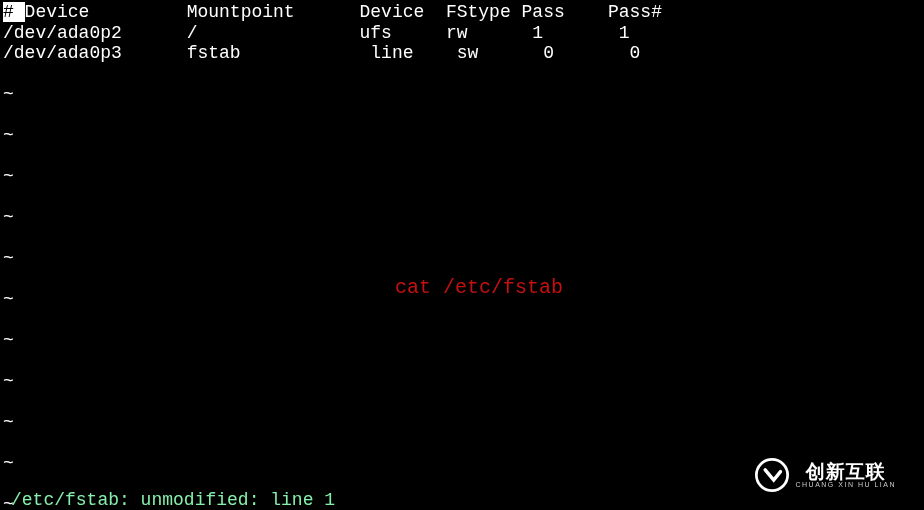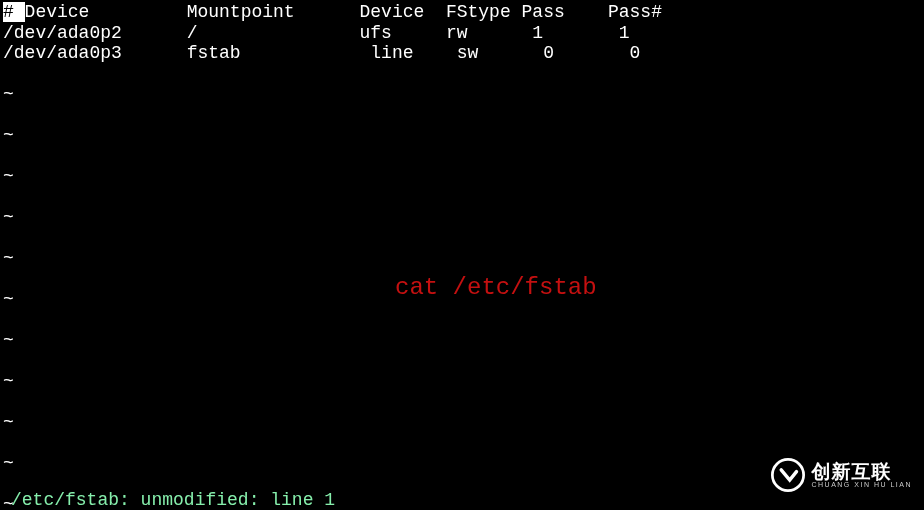--- a/index.html
+++ b/index.html
@@ -28,31 +28,32 @@
     }
     .tilde {
       color: #fff;
     }
     .overlay-text {
       position: absolute;
       top: 278px;
       left: 395px;
       color: #c41010;
       font-family: 'Courier New', monospace;
-      font-size: 24px;
+      font-size: 20px;
     }
     .watermark {
       position: absolute;
       bottom: 18px;
-      right: 12px;
+      right: 28px;
       display: flex;
       align-items: center;
       gap: 6px;
       color: #fff;
       font-family: Arial, sans-serif;
+      text-align: center;
     }
     .watermark-icon {
       width: 34px;
       height: 34px;
     }
     .watermark-text {
       display: flex;
       flex-direction: column;
       line-height: 1;
     }

